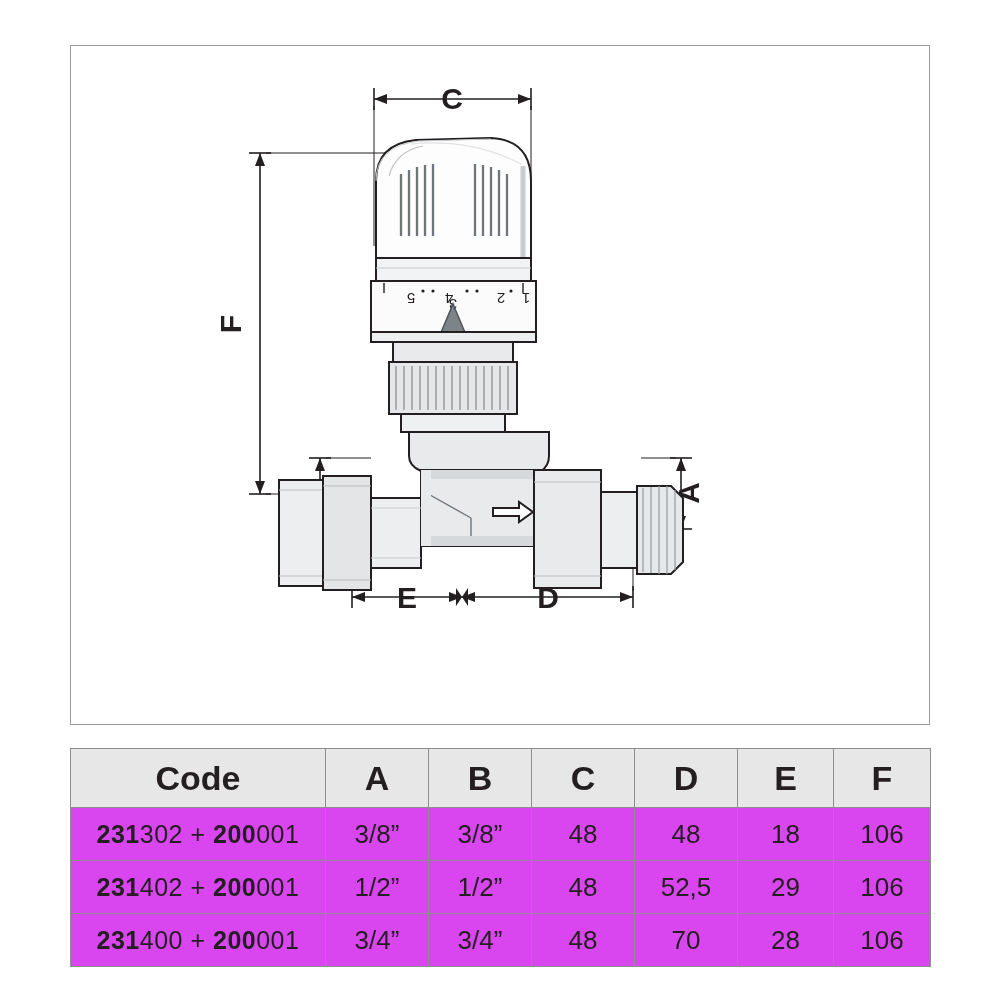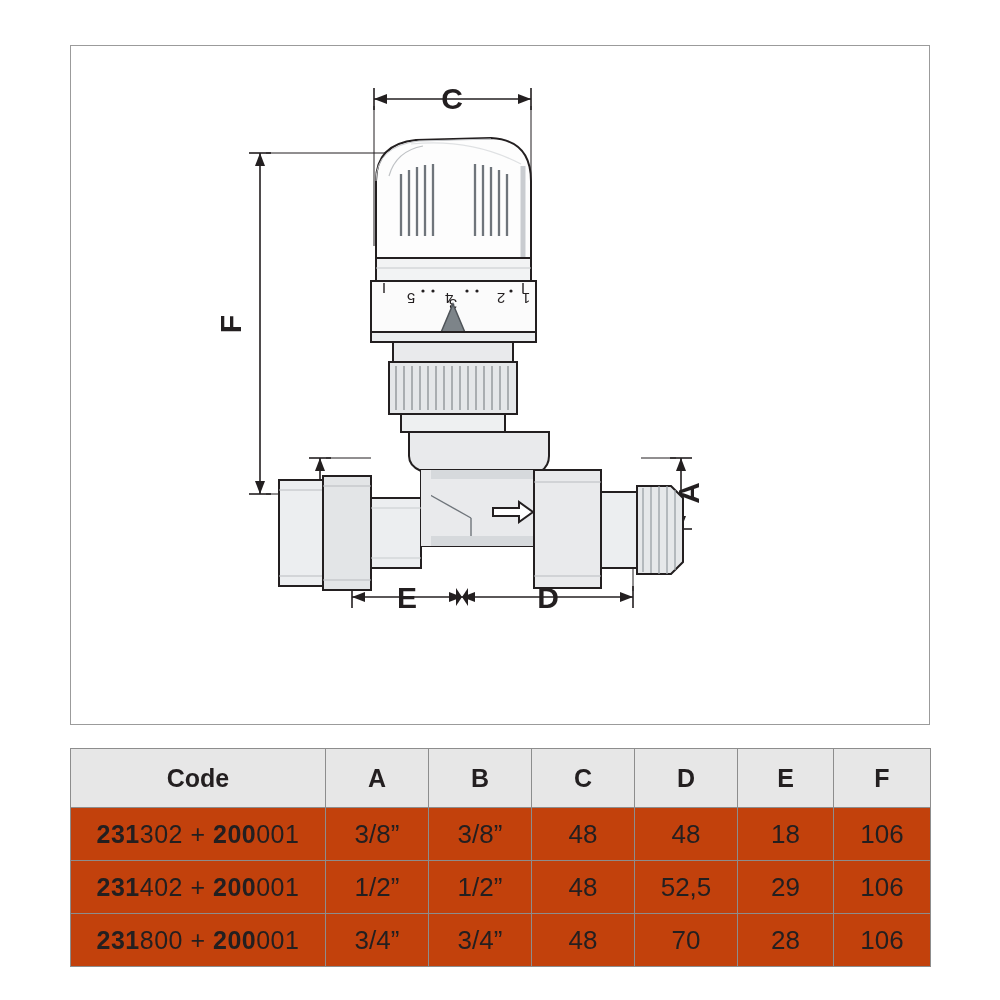--- a/index.html
+++ b/index.html
@@ -45,27 +45,27 @@
   #spec-table th, #spec-table td {
     border: 1px solid #8d8d8d;
     text-align: center;
     vertical-align: middle;
     font-weight: normal;
     color: #231f20;
   }
   #spec-table thead th {
     background: #e7e7e7;
     height: 56px;
-    font-size: 25px;
+    font-size: 34px;
     font-weight: bold;
   }
   #spec-table tbody td {
     height: 50px;
     font-size: 26px;
-    background: #c2410c;
+    background: #d946ef;
   }
   #spec-table tbody td.code-cell {
     font-size: 25px;
     letter-spacing: .5px;
   }
   .code-strong { font-weight: bold; }
   col.c-code { width: 255px; }
   col.c-a    { width: 103px; }
   col.c-b    { width: 103px; }
   col.c-c    { width: 103px; }
@@ -315,21 +315,21 @@
     <tr>
       <td class="code-cell"><span class="code-strong">231</span><span>402</span><span> + </span><span class="code-strong">200</span><span>001</span></td>
       <td>1/2”</td>
       <td>1/2”</td>
       <td>48</td>
       <td>52,5</td>
       <td>29</td>
       <td>106</td>
     </tr>
     <tr>
-      <td class="code-cell"><span class="code-strong">231</span><span>800</span><span> + </span><span class="code-strong">200</span><span>001</span></td>
+      <td class="code-cell"><span class="code-strong">231</span><span>400</span><span> + </span><span class="code-strong">200</span><span>001</span></td>
       <td>3/4”</td>
       <td>3/4”</td>
       <td>48</td>
       <td>70</td>
       <td>28</td>
       <td>106</td>
     </tr>
   </tbody>
 </table>
 

